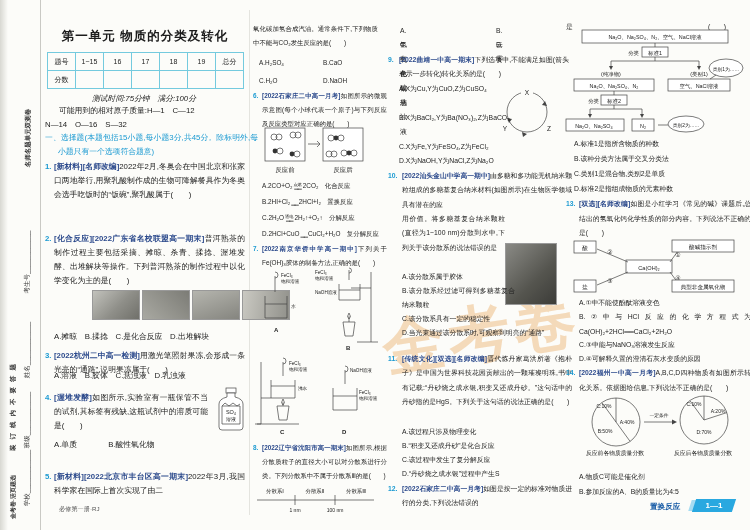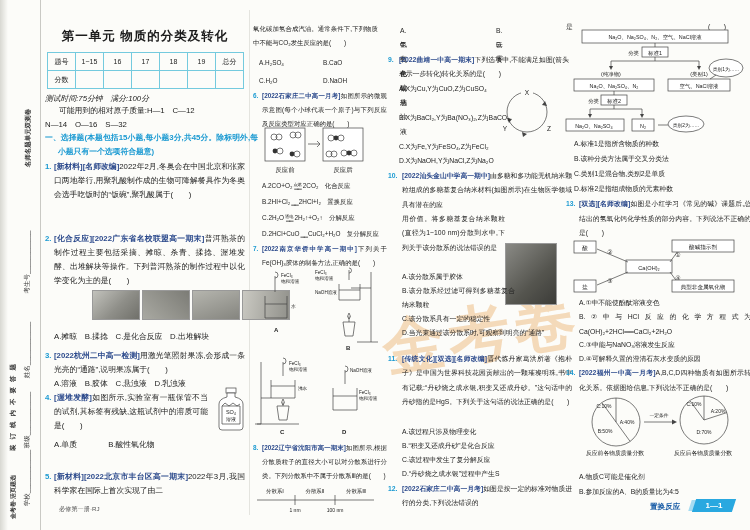--- a/index.html
+++ b/index.html
@@ -75,42 +75,42 @@
         <td>分数</td>
         <td></td>
             <td></td>
         <td></td>
             <td></td>
         <td></td>
             <td></td>
       </tr>
     </tbody>
       </table>
-    <div class="blk meta" style="top:92px;width:198px;text-align:left">测试时间:75分钟　满分:100分</div>
+    <div class="blk meta" style="top:92px;width:198px;text-align:center">测试时间:75分钟　满分:100分</div>
     <div class="blk" style="top:104px;left:14px">可能用到的相对原子质量:H—1　C—12</div>
     <div class="blk" style="top:118px;left:0px">N—14　O—16　S—32</div>
-    <div class="blk" style="top:131px;width:200px;color:#1b9ad2;font-weight:bold;padding-left:13px;text-indent:-13px">一、选择题(本题包括15小题,每小题3分,共45分。除标明外,每小题只有一个选项符合题意)</div>
+    <div class="blk" style="top:131px;width:200px;color:#1b9ad2;font-weight:normal;padding-left:13px;text-indent:-13px">一、选择题(本题包括15小题,每小题3分,共45分。除标明外,每小题只有一个选项符合题意)</div>
 
     <div class="blk" style="top:160px;width:191px;padding-left:9px">
       <span class="qnum">1.</span><span class="tagf">[新材料][名师改编]</span><span>2022年2月,冬奥会在中国北京和张家口两地举行,用聚乳酸制作成的生物可降解餐具作为冬奥会选手吃饭时的“饭碗”,聚乳酸属于(　　)</span>
     </div>
 
     <div class="blk" style="top:232px;width:191px;padding-left:9px">
       <span class="qnum">2.</span><span class="tagf">[化合反应][2022广东省名校联盟高一期末]</span><span>普洱熟茶的制作过程主要包括采摘、摊晾、杀青、揉捻、渥堆发酵、出堆解块等操作。下列普洱熟茶的制作过程中以化学变化为主的是(　　)</span>
     </div>
     <div class="ph" style="left:47px;top:290px;width:46px;height:28px"></div>
     <div class="ph" style="left:97px;top:290px;width:46px;height:28px;background:linear-gradient(45deg,#a9a9a2,#7c7c76)"></div>
     <div class="ph" style="left:147px;top:290px;width:46px;height:28px;background:linear-gradient(160deg,#b5b5ae,#85857f)"></div>
     <div class="ph" style="left:197px;top:290px;width:46px;height:28px;background:linear-gradient(100deg,#cac9c2,#90908a)"></div>
     <div class="blk" style="top:330px;width:191px;padding-left:9px">A.摊晾　B.揉捻　C.是化合反应　D.出堆解块</div>
 
     <div class="blk" style="top:349px;width:191px;padding-left:9px">
       <span class="qnum">3.</span><span class="tagf">[2022杭州二中高一检测]</span><span>用激光笔照射果冻,会形成一条光亮的“通路”,说明果冻属于(　　)</span>
     </div>
-    <div class="blk" style="top:377px;width:191px;padding-left:9px">A.溶液　B.胶体　C.悬浊液　D.乳浊液</div>
+    <div class="blk" style="top:369px;width:191px;padding-left:9px">A.溶液　B.胶体　C.悬浊液　D.乳浊液</div>
 
     <div class="blk" style="top:391px;width:154px;padding-left:9px">
       <span class="qnum">4.</span><span class="tagf">[渥堆发酵]</span><span>如图所示,实验室有一瓶保管不当的试剂,其标签有残缺,这瓶试剂中的溶质可能是(　　)</span>
     </div>
     <svg style="left:168px;top:386px" width="36" height="48" viewBox="0 0 36 48">
       <rect class="bx" x="13" y="2" width="10" height="5"></rect>
       <path class="bx" d="M14 7 L14 11 Q6 13 6 18 L6 41 Q6 44 9 44 L27 44 Q30 44 30 41 L30 18 Q30 13 22 11 L22 7 Z"></path>
       <path class="bx" d="M9 20 L27 20 L27 38 L9 38 Z"></path>
       <path class="ln" d="M9 20 L12 17 L16 20 L20 17 L24 20 L27 18"></path>
       <text x="18" y="28" font-size="5.5" text-anchor="middle">SO₄</text>

